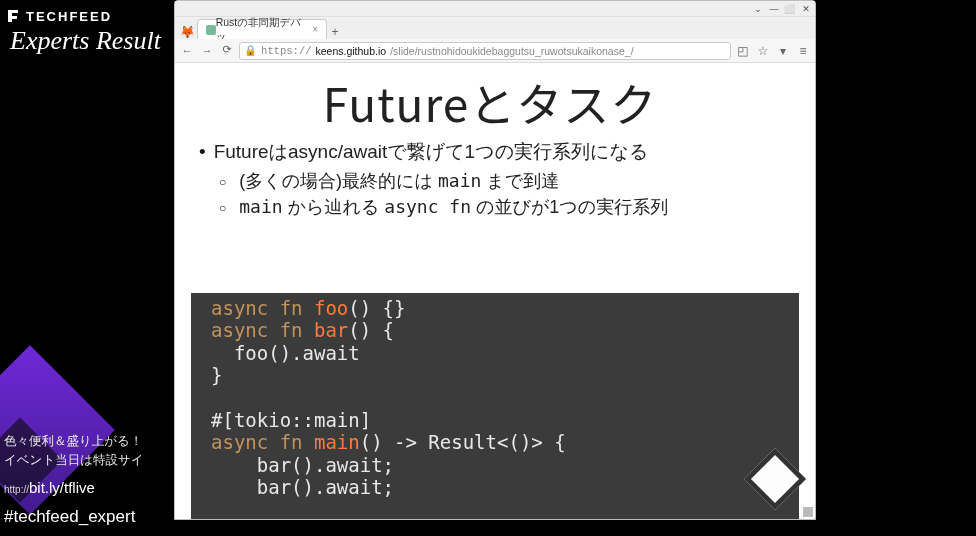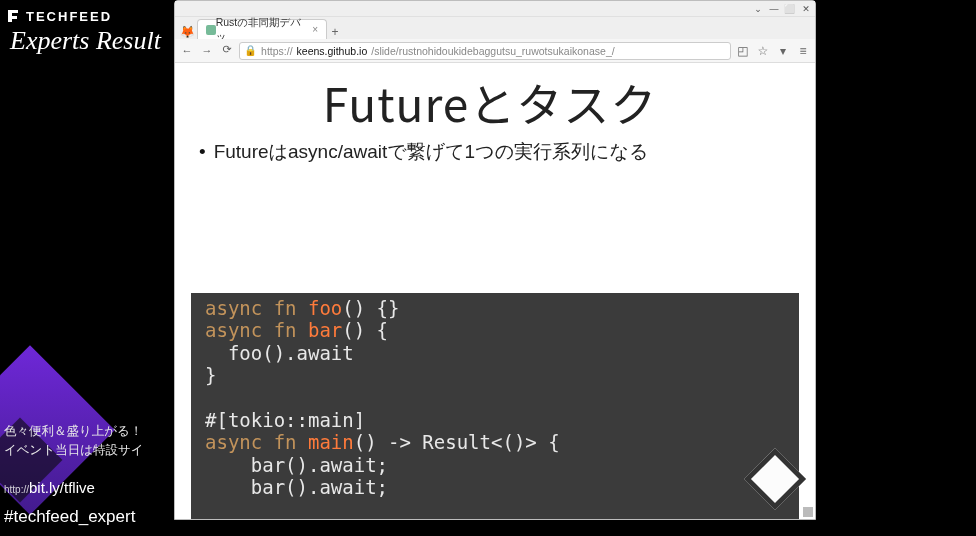--- a/index.html
+++ b/index.html
@@ -33,21 +33,21 @@
     position: absolute; left: -10px; top: 430px;
     width: 60px; height: 60px;
     transform: rotate(45deg);
     background: #0a0a0a; opacity:.6;
   }
   .overlay-bottom {
     position: absolute; left: 4px; bottom: 6px; width: 168px;
     color: #fff; font-size: 12.5px; line-height: 1.55;
   }
   .overlay-bottom .line1, .overlay-bottom .line2 { color: #e8e8e8; }
-  .overlay-bottom .link { font-size: 15px; margin-top: 16px; }
+  .overlay-bottom .link { font-size: 15px; margin-top: 6px; }
   .overlay-bottom .link .proto { font-size: 10px; opacity:.8; }
   .overlay-bottom .hashtag { font-size: 17px; margin-top: 4px; }
 
   
   .browser {
     position: absolute; left: 174px; top: 0;
     width: 642px; height: 520px;
     background: #fff;
     border: 1px solid #bdbdbd;
     border-radius: 4px 4px 0 0;
@@ -78,21 +78,21 @@
   .toolbar {
     height: 24px; background:#f6f6f6; border-bottom:1px solid #ddd;
     display:flex; align-items:center; padding:0 4px; gap:4px;
   }
   .nav-btn { width:16px; height:16px; font-size:11px; color:#555; text-align:center; cursor:pointer; }
   .urlbar {
     flex:1; height:18px; background:#fff; border:1px solid #ccc;
     border-radius:3px; display:flex; align-items:center; padding:0 4px; font-size:10.5px; color:#555;
     gap:4px; overflow:hidden;
   }
-  .urlbar .proto { color:#888; }
+  .urlbar .proto { color:#888;font-family:Liberation Mono, monospace; }
   .urlbar .host { color:#111; }
   .urlbar .path { color:#888; white-space:nowrap; }
   .toolbar .right-ico { width:16px; text-align:center; font-size:12px; color:#666; }
 
   
   .viewport { flex:1; position:relative; background:#fff; overflow:hidden; }
   .viewport .scrollbar-bottom {
     position:absolute; right:2px; bottom:2px;
     width:10px; height:10px; background:#bbb;
   }
@@ -107,21 +107,21 @@
   .slide ul li { font-size:19px; color:#222; margin-top:2px; }
   .slide ul ul { padding-left: 20px; }
   .slide ul ul li::before{ content:"○"; font-size:12px; margin-right:8px; vertical-align:1px; }
   .slide ul ul li { font-size:18px; }
   .mono-inline { font-family: Consolas, monospace; }
 
   .codeblock {
     position:absolute; left:16px; right:16px; top:230px; bottom:0;
     background:#3b3b3b; color:#e8e8e8;
     font-family: Consolas, Menlo, monospace; font-size:19px;
-    padding: 4px 14px; line-height:1.18; overflow:hidden;
+    padding: 4px 20px; line-height:1.18; overflow:hidden;
     white-space:pre;
   }
   .kw { color:#c2935b; } 
   .fnname { color:#ff7b3b; }
 
   .nav-diamond {
     position:absolute; right:18px; bottom:18px;
     width:44px; height:44px;
     transform: rotate(45deg);
     border:5px solid #333; background:#fcfcfc;
@@ -185,20 +185,28 @@
     <span class="right-ico">☆</span>
     <span class="right-ico">▾</span>
     <span class="right-ico">≡</span>
   </div>
 
   <div class="viewport">
     <div class="slide">
       <h1>Futureとタスク</h1>
       <ul>
         <li>Futureはasync/awaitで繋げて1つの実行系列になる</li>
+        <ul>
+          <li>
+            <span>(多くの場合)最終的には </span><span class="mono-inline">main</span><span> まで到達</span>
+          </li>
+          <li>
+            <span class="mono-inline">main</span><span> から辿れる </span><span class="mono-inline">async fn</span><span> の並びが1つの実行系列</span>
+          </li>
+        </ul>
       </ul>
     </div>
 
     <div class="codeblock"><span class="kw">async</span><span class="kw"> fn</span><span class="fnname"> foo</span><span>() {}</span>
 <span class="kw">async</span><span class="kw"> fn</span><span class="fnname"> bar</span><span>() {</span>
 <span>  foo().await</span>
 <span>}</span>
 
 <span>#[tokio::main]</span>
 <span class="kw">async</span><span class="kw"> fn</span><span class="fnname"> main</span><span>() -&gt; Result&lt;()&gt; {</span>

